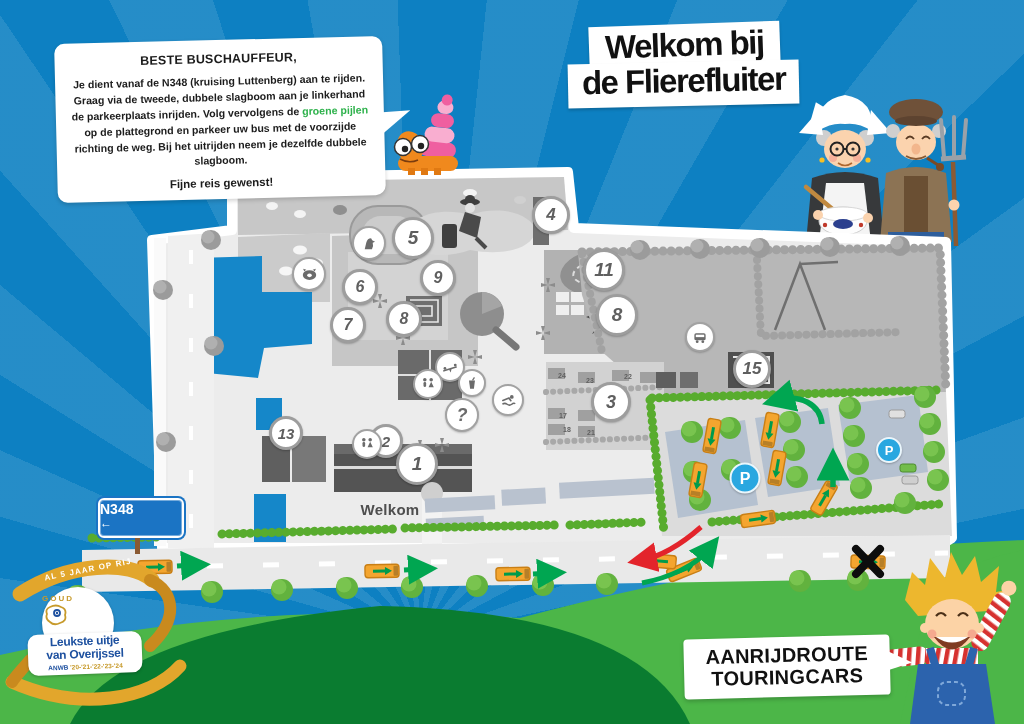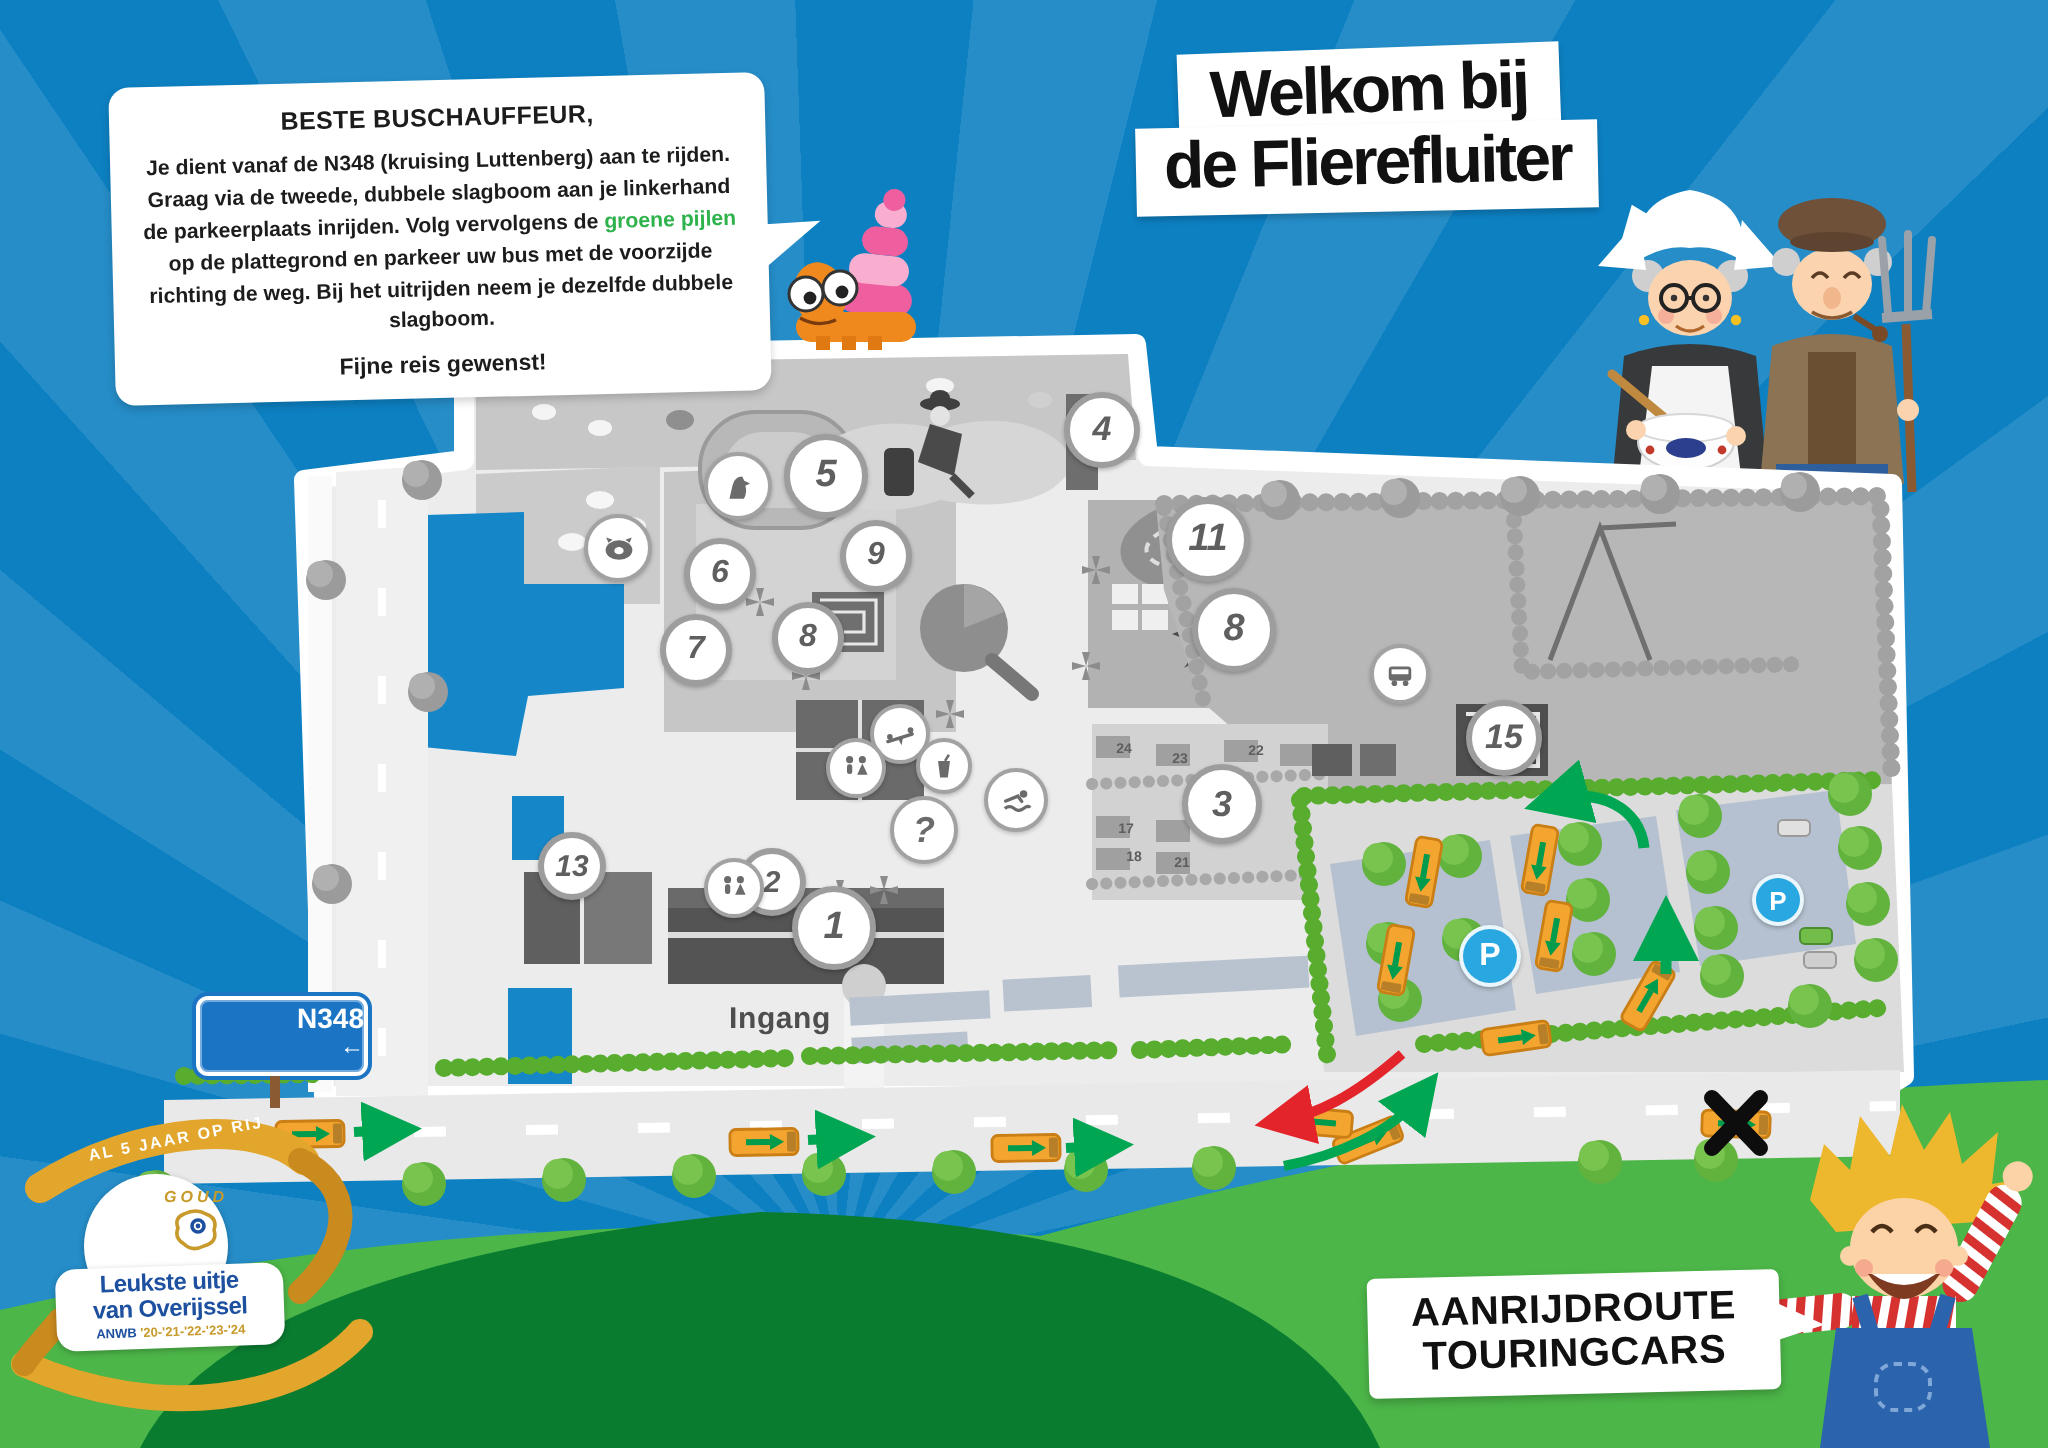--- a/index.html
+++ b/index.html
@@ -44,21 +44,21 @@
     padding:7px 4px 8px;transform:rotate(-1.4deg);text-align:center;color:#111;
     box-shadow:0 2px 4px rgba(0,0,0,.22);
   }
   .routebox:after{content:"";position:absolute;right:-22px;top:18px;width:0;height:0;
     border-left:28px solid #fff;border-top:8px solid transparent;border-bottom:14px solid transparent;
     transform:rotate(10deg);}
   .routebox .r{font-size:20px;font-weight:900;letter-spacing:.3px;line-height:1.12;}
   
   .nsign{left:98px;top:498px;width:82px;height:36px;background:#1b74c4;border:2px solid #fff;
     border-radius:6px;box-shadow:0 0 0 2px #1b74c4, inset 0 0 0 1px rgba(255,255,255,.4);
-    color:#fff;text-align:right;}
+    color:#fff;text-align:left;}
   .nsign .nl{font-size:14px;font-weight:800;line-height:18px;}
   .nsign .na{font-size:12px;font-weight:800;line-height:10px;}
   .npost{left:135px;top:538px;width:5px;height:16px;background:#8a5a33;}
   
   .ingang{left:344px;top:501px;width:92px;text-align:center;color:#4e4e4e;
     font-size:15px;font-weight:800;letter-spacing:.3px;}
   
   .mk{position:absolute;transform:translate(-50%,-50%);background:#fff;border:3px solid #9d9d9d;
     border-radius:50%;display:flex;align-items:center;justify-content:center;
     color:#5f5f5f;font-weight:900;font-style:italic;box-shadow:0 1px 2px rgba(0,0,0,.25);}
@@ -67,21 +67,21 @@
     color:#6b6b6b;font-weight:900;box-shadow:0 1px 2px rgba(0,0,0,.22);}
   .ic svg{display:block;}
   .pb{position:absolute;transform:translate(-50%,-50%);background:#29a7e0;border:2px solid rgba(255,255,255,.9);
     border-radius:50%;display:flex;align-items:center;justify-content:center;
     color:#fff;font-weight:900;box-shadow:0 1px 2px rgba(0,0,0,.25);}
   .spot{position:absolute;transform:translate(-50%,-50%);color:#5e5e5e;font-size:7px;font-weight:800;}
   
   .ribbonText{left:26px;top:565px;width:124px;text-align:center;transform:rotate(-11deg);
     color:#fff;font-size:8px;font-weight:800;letter-spacing:1.2px;}
   .medal{left:42px;top:587px;width:72px;height:72px;background:#fff;border-radius:50%;
-    box-shadow:0 1px 3px rgba(0,0,0,.25);text-align:right;font-style:italic;}
+    box-shadow:0 1px 3px rgba(0,0,0,.25);text-align:left;}
   .medal .g{margin-top:7px;font-size:8px;font-weight:800;letter-spacing:2px;color:#c79a2b;}
   .plate{left:28px;top:633px;width:110px;background:#fff;border-radius:10px;transform:rotate(-2deg);
     text-align:center;padding:2px 2px 4px;box-shadow:0 1px 3px rgba(0,0,0,.25);}
   .plate .l{font-size:12px;font-weight:900;color:#1d509f;line-height:1.08;letter-spacing:-.3px;}
   .plate .y{font-size:6.5px;font-weight:800;margin-top:2px;}
   .plate .y .o{color:#1d509f;} .plate .y .yr{color:#c79a2b;}
 </style>
 </head>
 <body>
 
@@ -461,21 +461,21 @@
     <div class="r">AANRIJDROUTE</div>
     <div class="r">TOURINGCARS</div>
   </div>
 
   <div class="abs nsign">
     <div class="nl">N348</div>
     <div class="na">←</div>
   </div>
   <div class="abs npost"></div>
 
-  <div class="abs ingang">Ingang</div>
+  <div class="abs ingang">Welkom</div>
 
   <div class="abs ribbonText">AL 5 JAAR OP RIJ</div>
   <div class="abs medal">
     <div class="g">GOUD</div>
     <svg width="30" height="26" viewBox="0 0 30 26">
       <path d="M8,4 Q14,1 19,4 Q25,6 23,12 Q25,18 18,20 Q12,23 8,19 Q3,16 5,11 Q3,6 8,4 Z" fill="none" stroke="#c79a2b" stroke-width="1.8"></path>
       <circle cx="15" cy="10" r="3" fill="none" stroke="#1d509f" stroke-width="1.8"></circle>
       <circle cx="15" cy="10" r="1.2" fill="#1d509f"></circle>
     </svg>
   </div>

